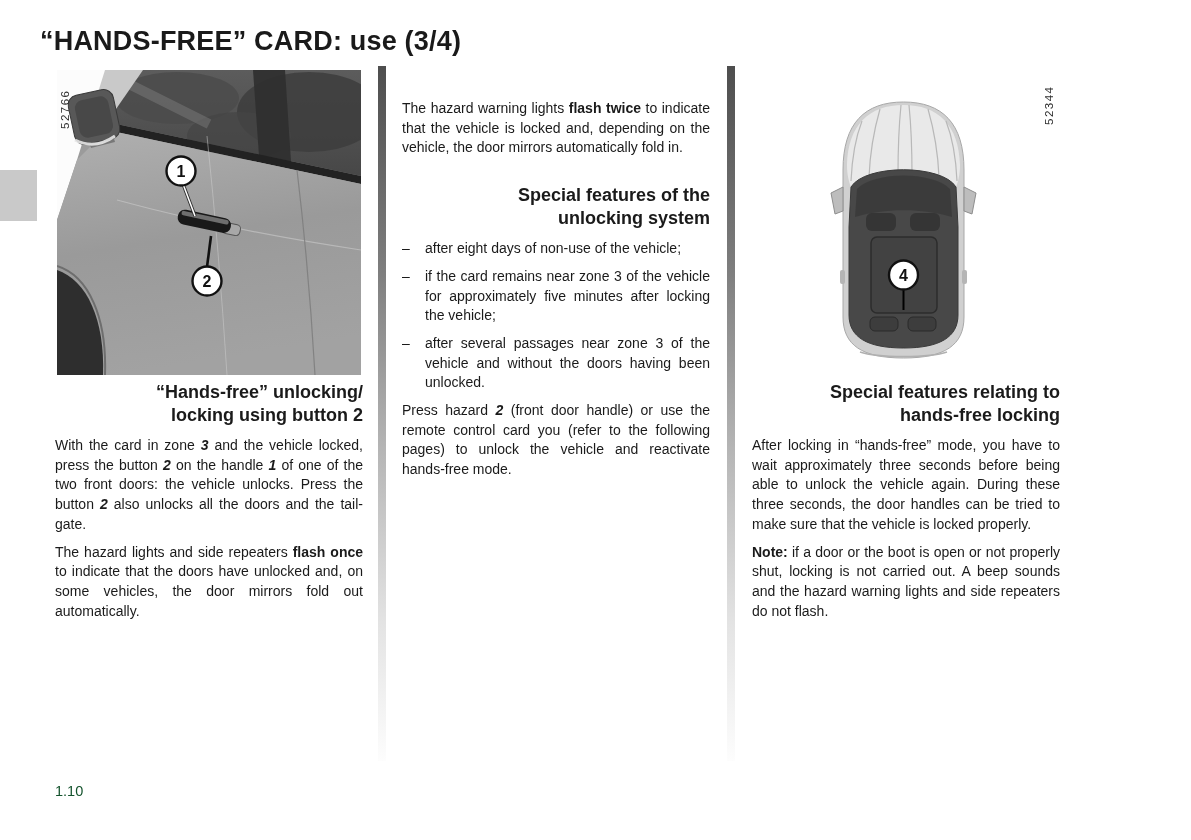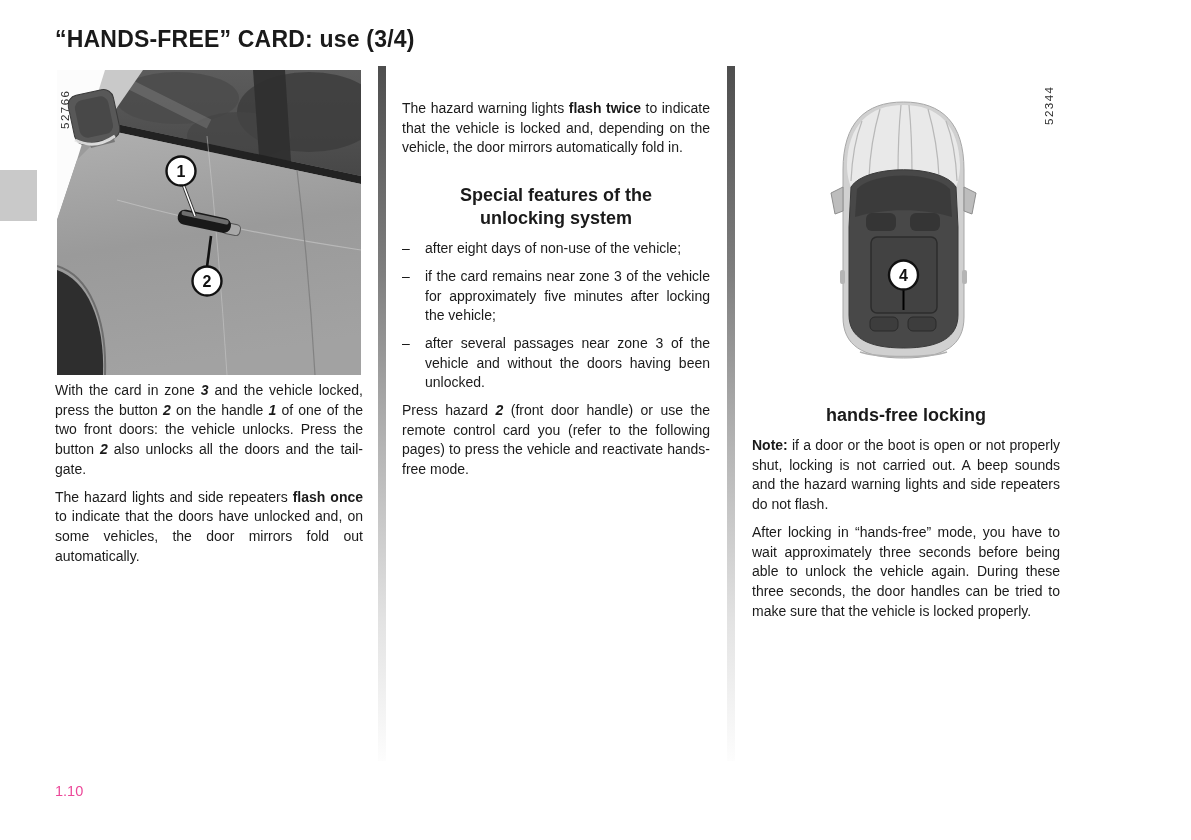--- a/index.html
+++ b/index.html
@@ -4,22 +4,22 @@
 <style>
   html, body { margin:0; padding:0; background:#ffffff; }
   body {
     position:relative;
     width:1191px; height:840px;
     font-family:"Liberation Sans", sans-serif;
     color:#1a1a1a;
     overflow:hidden;
   }
   .page-title {
-    position:absolute; left:55px; top:26px;
-    font-size:23px; font-weight:bold; letter-spacing:.2px;
+    position:absolute; left:40px; top:26px;
+    font-size:27px; font-weight:bold; letter-spacing:.2px;
   }
   .chapter-tab {
     position:absolute; left:0; top:170px; width:37px; height:51px;
     background:#c9c9c9;
   }
   .divider {
     position:absolute; top:66px; width:8px; height:695px;
     background:linear-gradient(to bottom,#4e4e4e 0%, #7f7f7f 30%, #b5b5b5 55%, #e3e3e3 80%, #fdfdfd 100%);
   }
   .divider.d1 { left:378px; }
@@ -42,34 +42,34 @@
     font-size:14px; line-height:19.7px;
     text-align:justify;
   }
   .col-left  { left:55px;  top:381px; }
   .col-mid   { left:402px; top:67px;margin-top:32px;  }
   .col-right { left:752px; top:381px; }
 
   .col h2 {
     margin:0 0 9px 0;
     font-size:18px; line-height:23px; font-weight:bold;
-    text-align:center;
+    text-align:right;
   }
   .col h2.mid-heading { margin-top:26px; }
   .col p { margin:0 0 8px 0; }
   .seg-b  { font-weight:bold; }
   .seg-bi { font-weight:bold; font-style:italic; }
 
   .bullet { display:flex; margin:0 0 8px 0; }
   .bullet .dash  { flex:0 0 23px; }
   .bullet .btext { flex:1; text-align:justify; }
 
   .page-number {
     position:absolute; left:55px; top:783px;
-    font-size:14.5px; color:#ec4899;
+    font-size:14.5px; color:#14532d;
   }
   svg { display:block; }
 </style>
 </head>
 <body>
 
 <div class="page-title">“HANDS-FREE” CARD: use (3/4)</div>
 
 <div class="chapter-tab"></div>
 
@@ -183,41 +183,42 @@
     <line x1="151.5" y1="225" x2="151.5" y2="245" stroke="#000000" stroke-width="2"></line>
     <g>
       <circle cx="151.5" cy="210" r="14.5" fill="#ffffff" stroke="#111111" stroke-width="2.4"></circle>
       <text x="151.5" y="216" text-anchor="middle" font-size="16" font-weight="bold" fill="#111">4</text>
     </g>
   </svg>
 </div>
 <div class="vlabel car">52344</div>
 
 <div class="col col-left">
+  <h2><span>“Hands-free” unlocking/</span><br><span>locking using button 2</span></h2>
   <p><span>With the card in zone </span><span class="seg-bi">3</span><span> and the vehi­cle locked, press the button </span><span class="seg-bi">2</span><span> on the handle </span><span class="seg-bi">1</span><span> of one of the two front doors: the vehicle unlocks. Press the button </span><span class="seg-bi">2</span><span> also unlocks all the doors and the tail­gate.</span></p>
   <p><span>The hazard lights and side repeaters </span><span class="seg-b">flash once</span><span> to indicate that the doors have unlocked and, on some vehicles, the door mirrors fold out automatically.</span></p>
 </div>
 
 <div class="col col-mid">
   <p><span>The hazard warning lights </span><span class="seg-b">flash twice</span><span> to indicate that the vehicle is locked and, depending on the vehicle, the door mirrors automatically fold in.</span></p>
   <h2 class="mid-heading"><span>Special features of the</span><br><span>unlocking system</span></h2>
   <div class="bullet">
     <span class="dash">–</span>
     <span class="btext"><span>after eight days of non-use of the ve­hicle;</span></span>
   </div>
   <div class="bullet">
     <span class="dash">–</span>
     <span class="btext"><span>if the card remains near zone 3 of the vehicle for approximately five min­utes after locking the vehicle;</span></span>
   </div>
   <div class="bullet">
     <span class="dash">–</span>
     <span class="btext"><span>after several passages near zone 3 of the vehicle and without the doors having been unlocked.</span></span>
   </div>
-  <p><span>Press hazard </span><span class="seg-bi">2</span><span> (front door handle) or use the remote control card you (refer to the following pages) to press the ve­hicle and reactivate hands-free mode.</span></p>
+  <p><span>Press hazard </span><span class="seg-bi">2</span><span> (front door handle) or use the remote control card you (refer to the following pages) to unlock the ve­hicle and reactivate hands-free mode.</span></p>
 </div>
 
 <div class="col col-right">
-  <h2><br><span>hands-free locking</span></h2>
+  <h2><span>Special features relating to</span><br><span>hands-free locking</span></h2>
+  <p><span>After locking in “hands-free” mode, you have to wait approximately three sec­onds before being able to unlock the vehicle again. During these three sec­onds, the door handles can be tried to make sure that the vehicle is locked properly.</span></p>
   <p><span class="seg-b">Note:</span><span> if a door or the boot is open or not properly shut, locking is not carried out. A beep sounds and the hazard warning lights and side repeaters do not flash.</span></p>
-  <p><span>After locking in “hands-free” mode, you have to wait approximately three sec­onds before being able to unlock the vehicle again. During these three sec­onds, the door handles can be tried to make sure that the vehicle is locked properly.</span></p>
 </div>
 
 <div class="page-number">1.10</div>
 
 </body></html>

